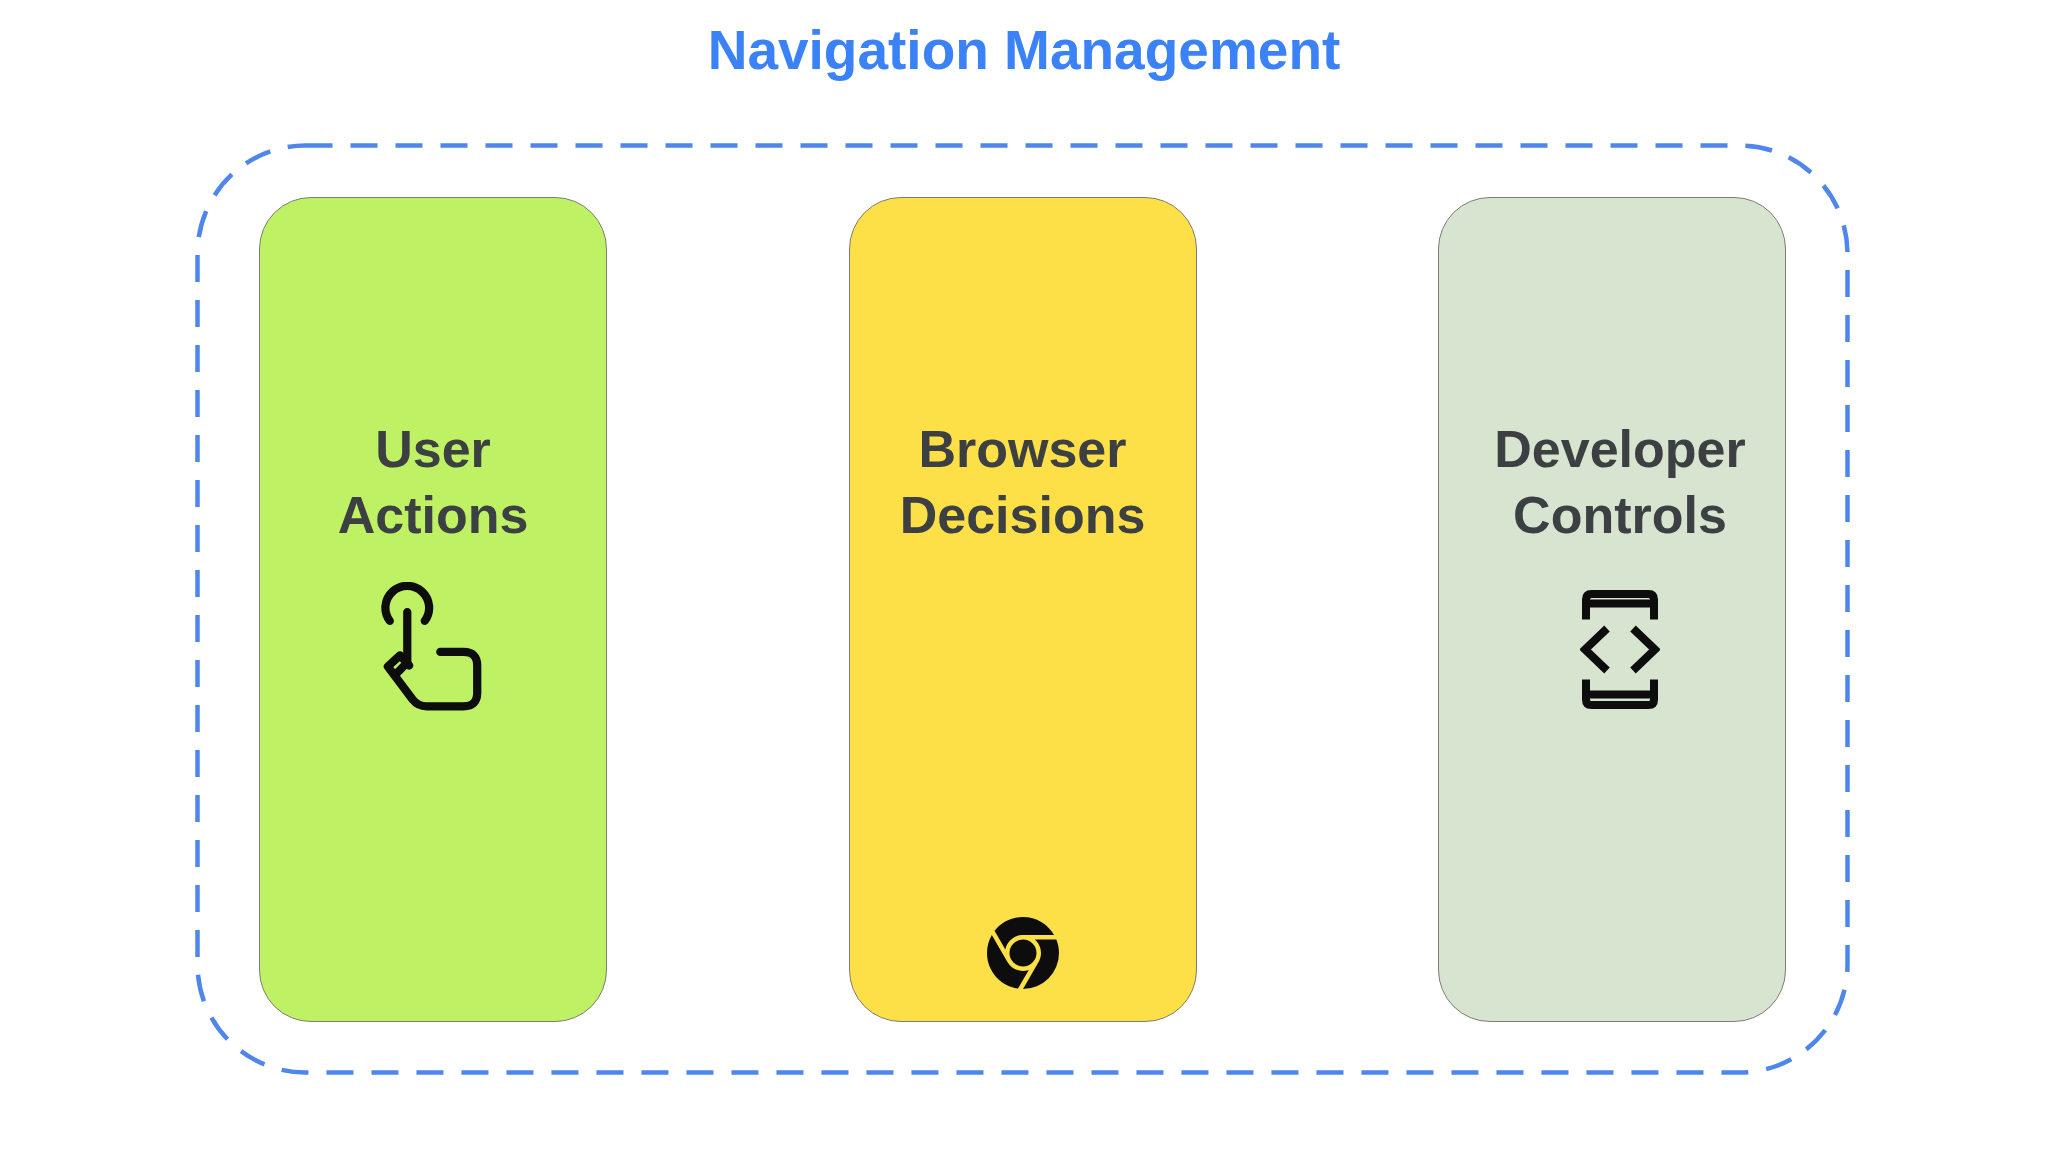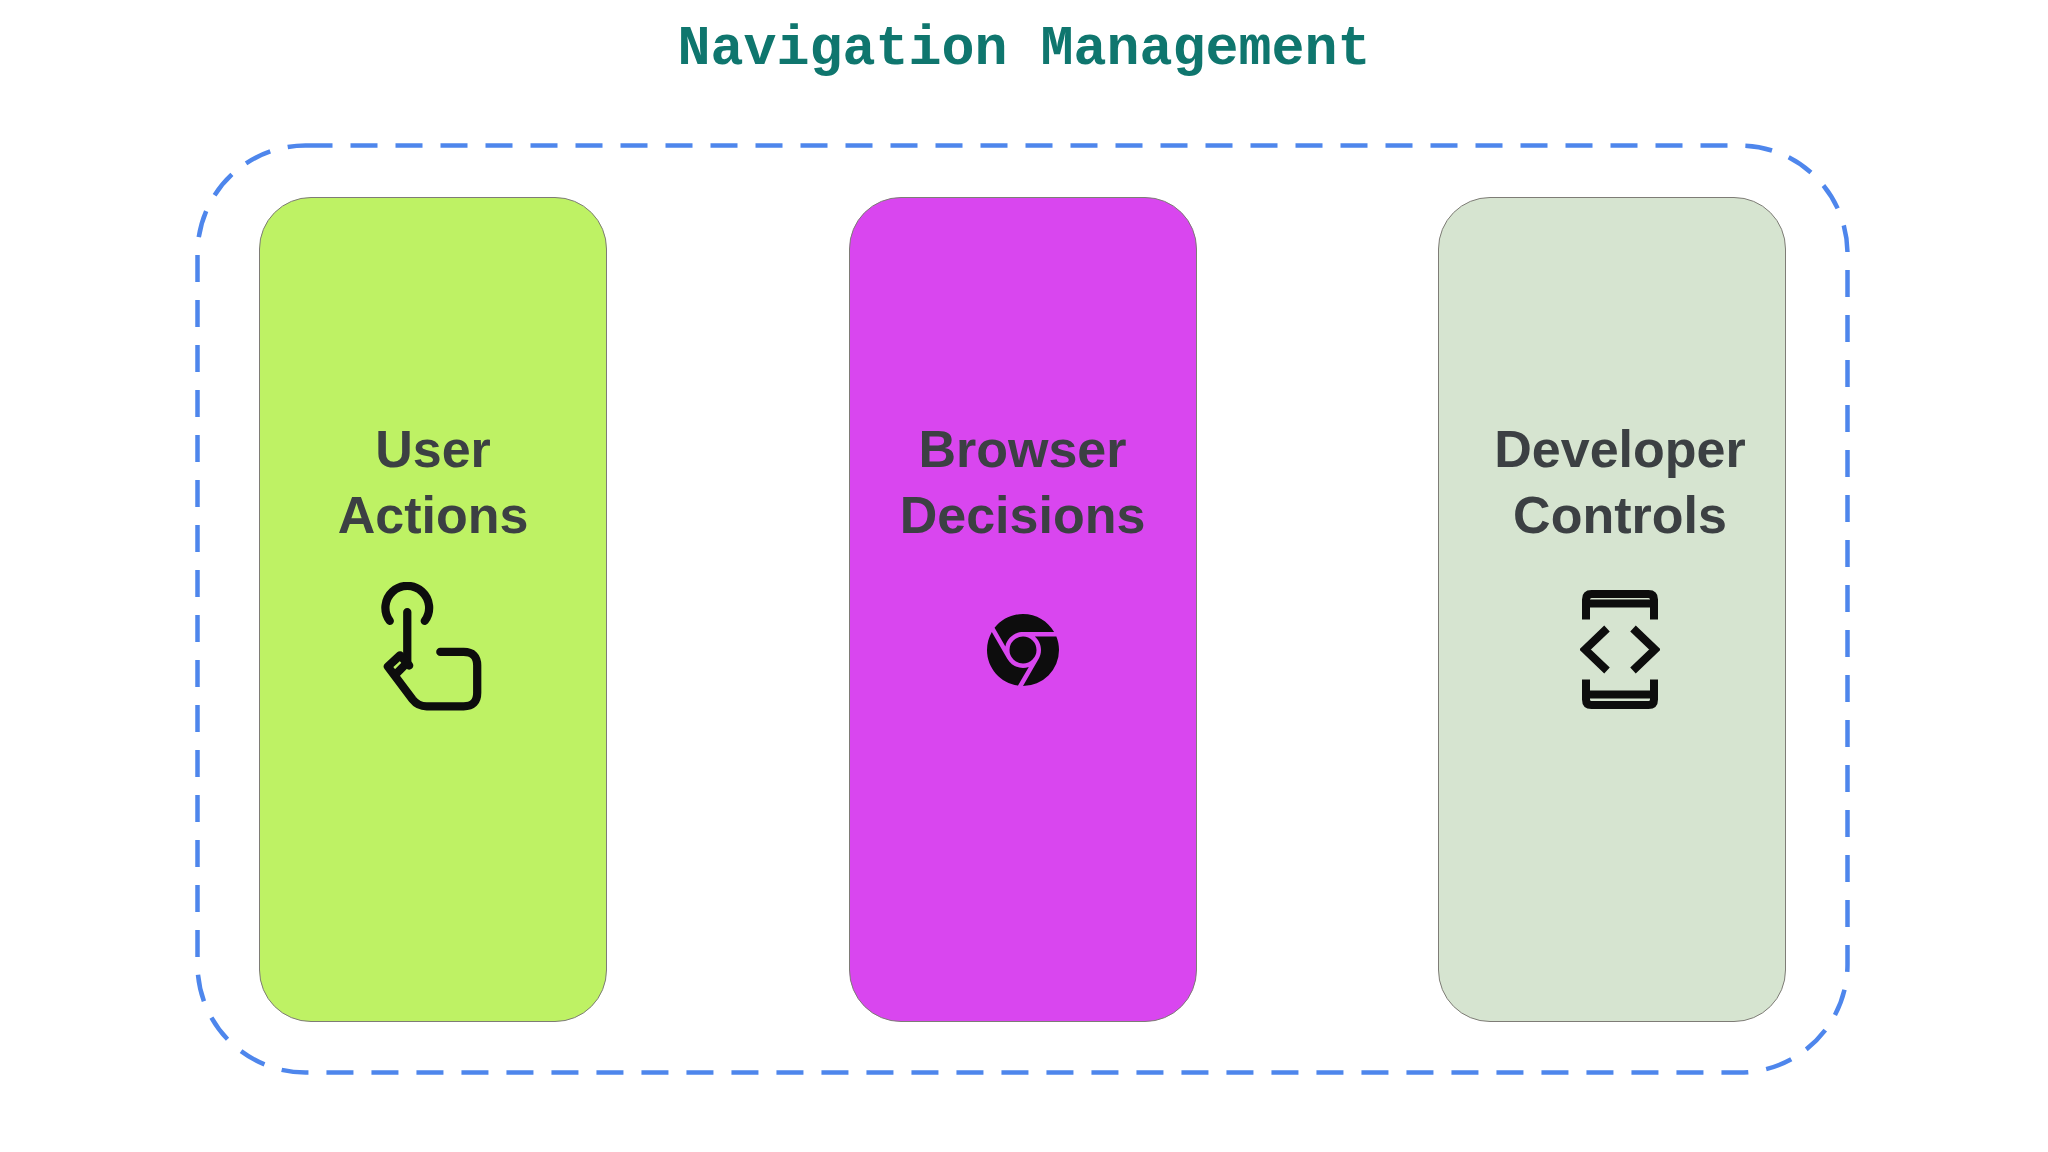--- a/index.html
+++ b/index.html
@@ -67,21 +67,21 @@
     align-items: center;
     justify-content: center;
     color: #0d0d0d;
   }
 </style>
 </head>
 <body>
 
 <div class="stage">
 
-  <div class="diagram-title" style="color: #0f766e; font-family: Liberation Mono, monospace;">Navigation Management</div>
+  <div class="diagram-title" style="color: #3b82f6;">Navigation Management</div>
 
   <div class="group">
 
     <svg class="group-border" width="1655" height="932" viewBox="0 0 1655 932">
       <rect x="2.5" y="2.5" width="1650" height="927" rx="108" ry="108" fill="none" stroke="#4e86ec" stroke-width="4.5" stroke-dasharray="27 18"></rect>
     </svg>
 
     <div class="card" style="background: #bef264;">
       <div class="card-label" style="color: rgb(60, 64, 67);">User
 Actions</div>
@@ -91,21 +91,21 @@
           <path d="M10 40 A22.5 22.5 0 1 1 46 40" stroke-linecap="round"></path>
 
           <path d="M28 31 L28 83 L16.5 94.5" stroke-linecap="round" stroke-linejoin="round"></path>
 
           <path d="M62 72 L86 72 Q100 72 100 86 L100 114 Q100 128 86 128 L48 128
                    Q39 128 33.5 121 L8 87 L20.5 75.5 L30 86" stroke-linecap="round" stroke-linejoin="round"></path>
         </svg>
       </div>
     </div>
 
-    <div class="card" style="background: #d946ef;">
+    <div class="card" style="background: #fde047; justify-content: space-between;">
       <div class="card-label" style="color: rgb(60, 64, 67);">Browser
 Decisions</div>
       <div class="card-icon" style="color: rgb(13, 13, 13);">
         <svg width="108" height="108" viewBox="0 0 24 24" fill="currentColor" stroke="none">
           <path d="M12,20L15.46,14H15.46C15.79,13.4 16,12.73 16,12C16,10.8 15.46,9.73 14.62,9H19.41C19.79,9.93 20,10.94 20,12A8,8 0 0,1 12,20M4,12C4,10.54 4.39,9.18 5.07,8L8.54,14H8.55C9.24,15.19 10.5,16 12,16C12.45,16 12.88,15.91 13.29,15.77L10.89,19.91C7,19.37 4,16.04 4,12M15,12A3,3 0 0,1 12,15A3,3 0 0,1 9,12A3,3 0 0,1 12,9A3,3 0 0,1 15,12M12,4C14.96,4 17.54,5.61 18.92,8H12C10.06,8 8.45,9.38 8.08,11.21L5.68,7.08C7.14,5.2 9.43,4 12,4Z"></path>
         </svg>
       </div>
     </div>
 
     <div class="card" style="background: rgb(214, 228, 208); padding-left: 16px;">

